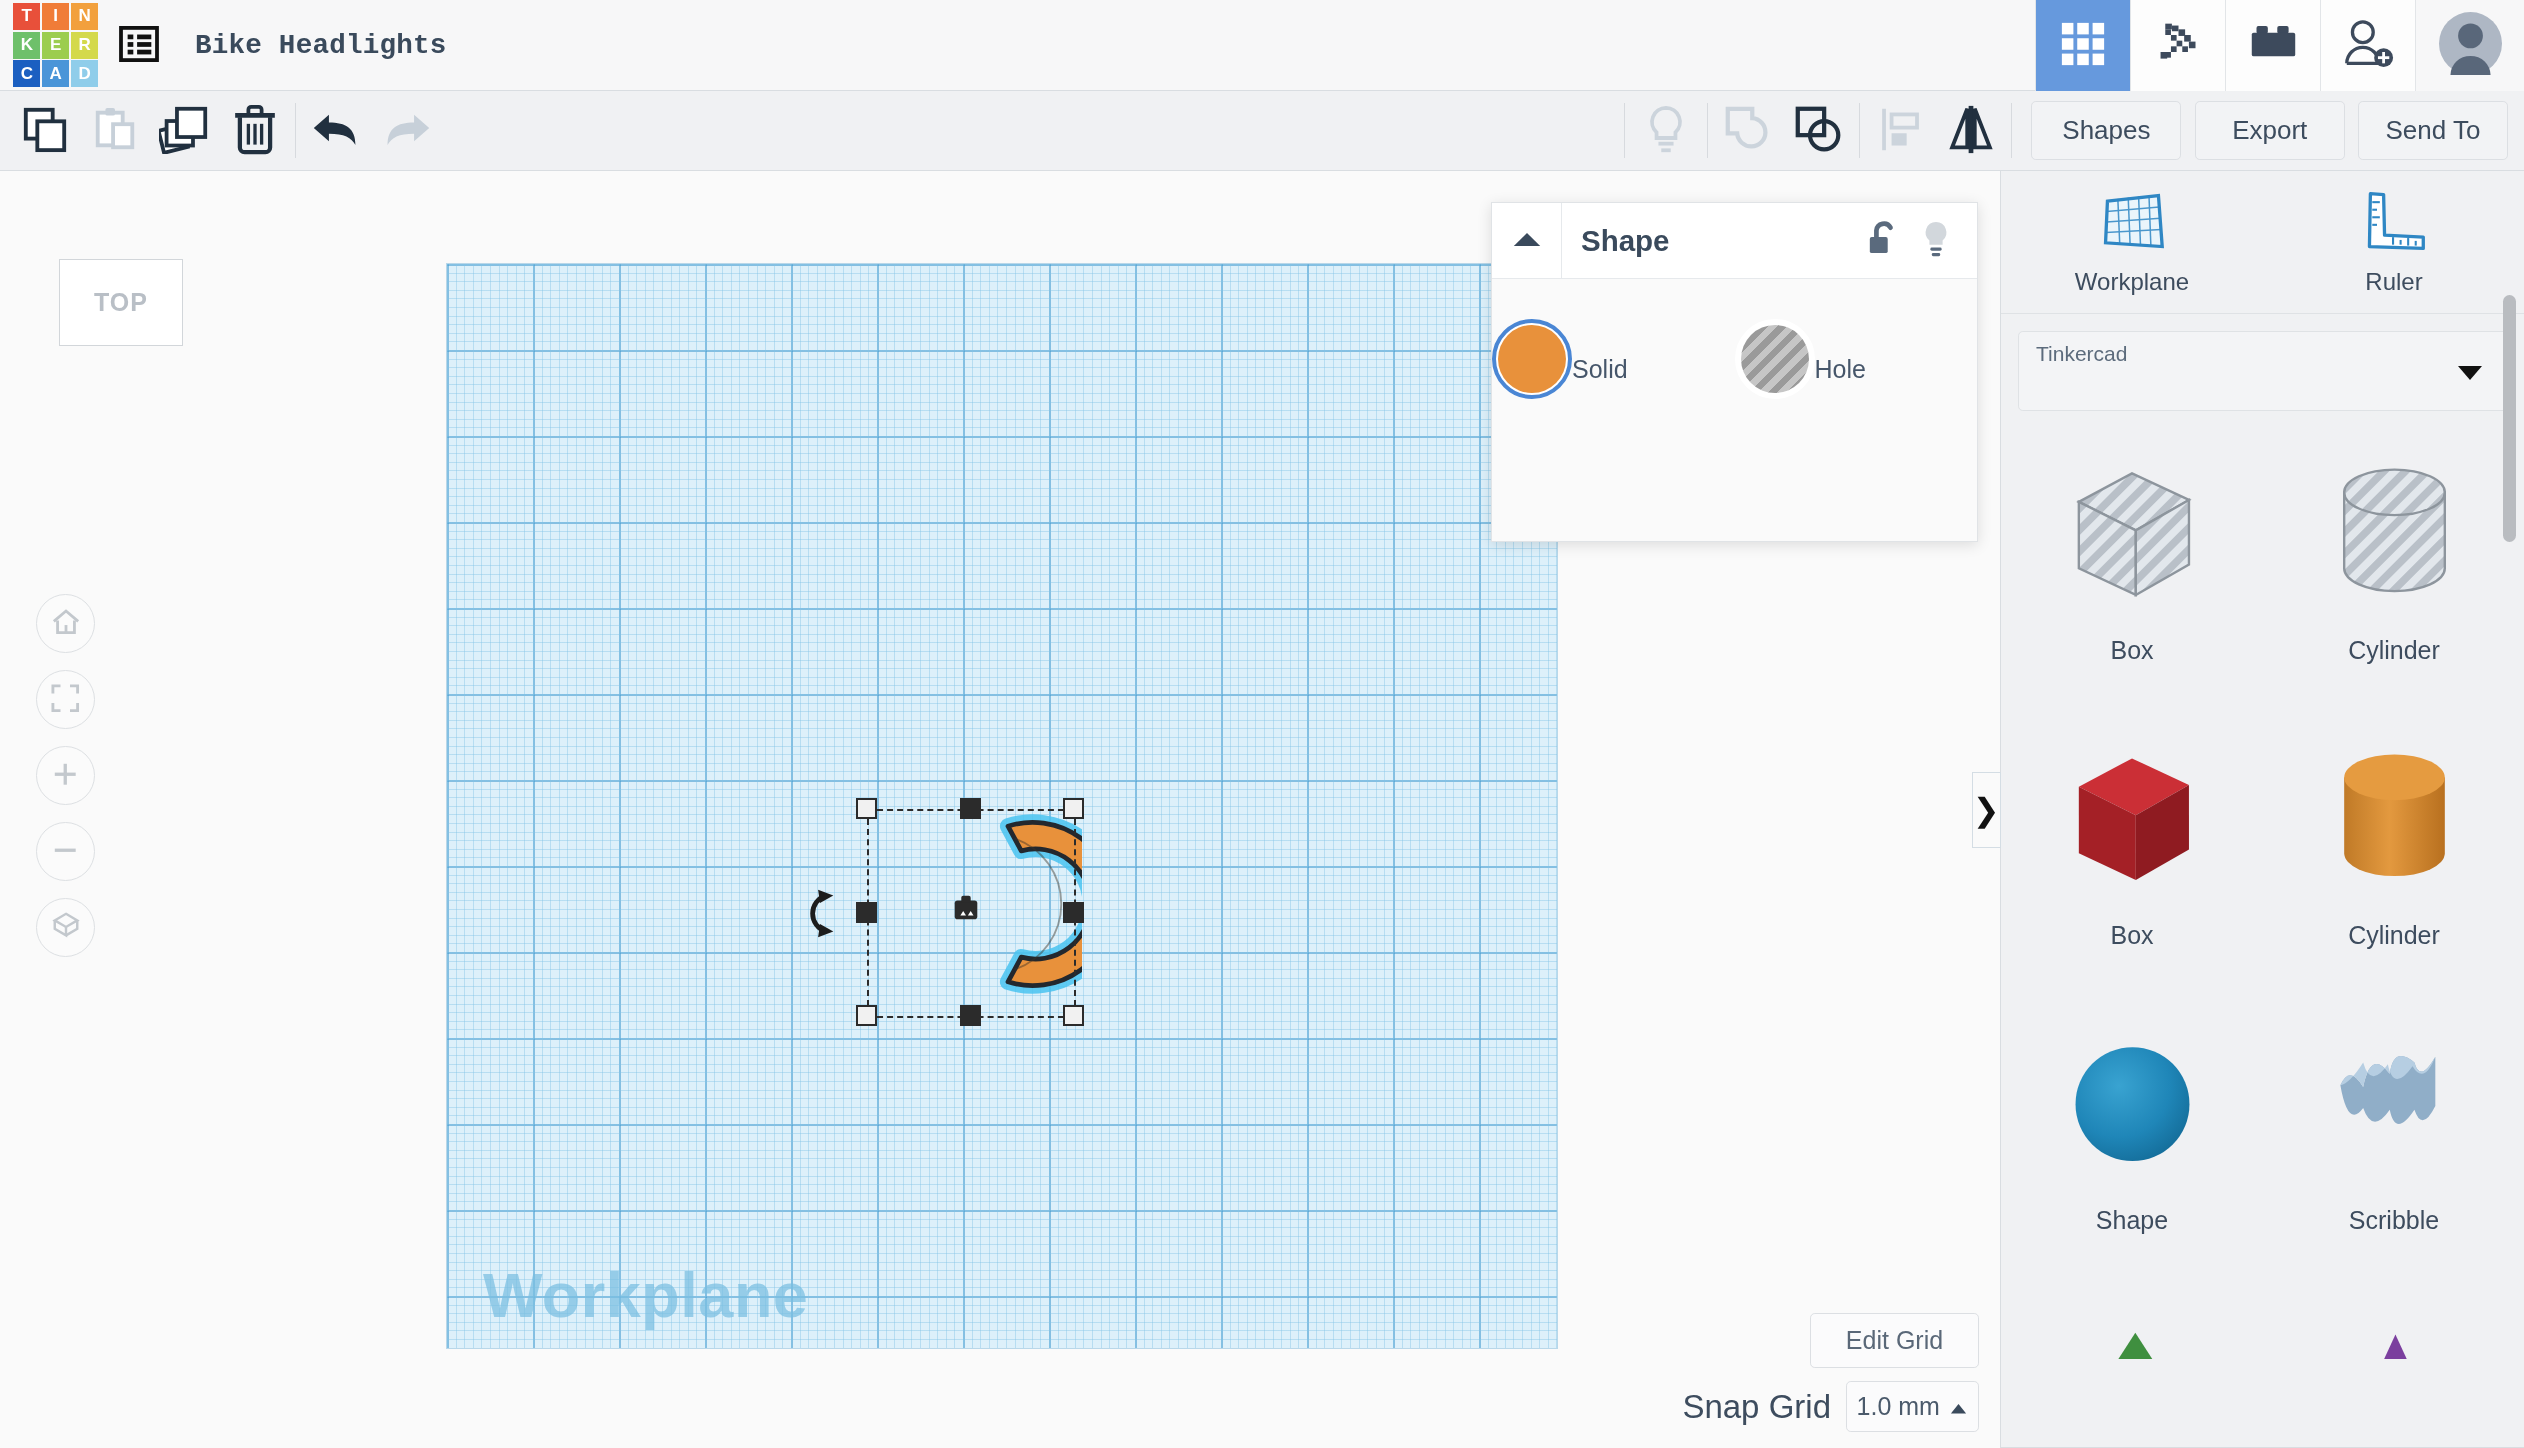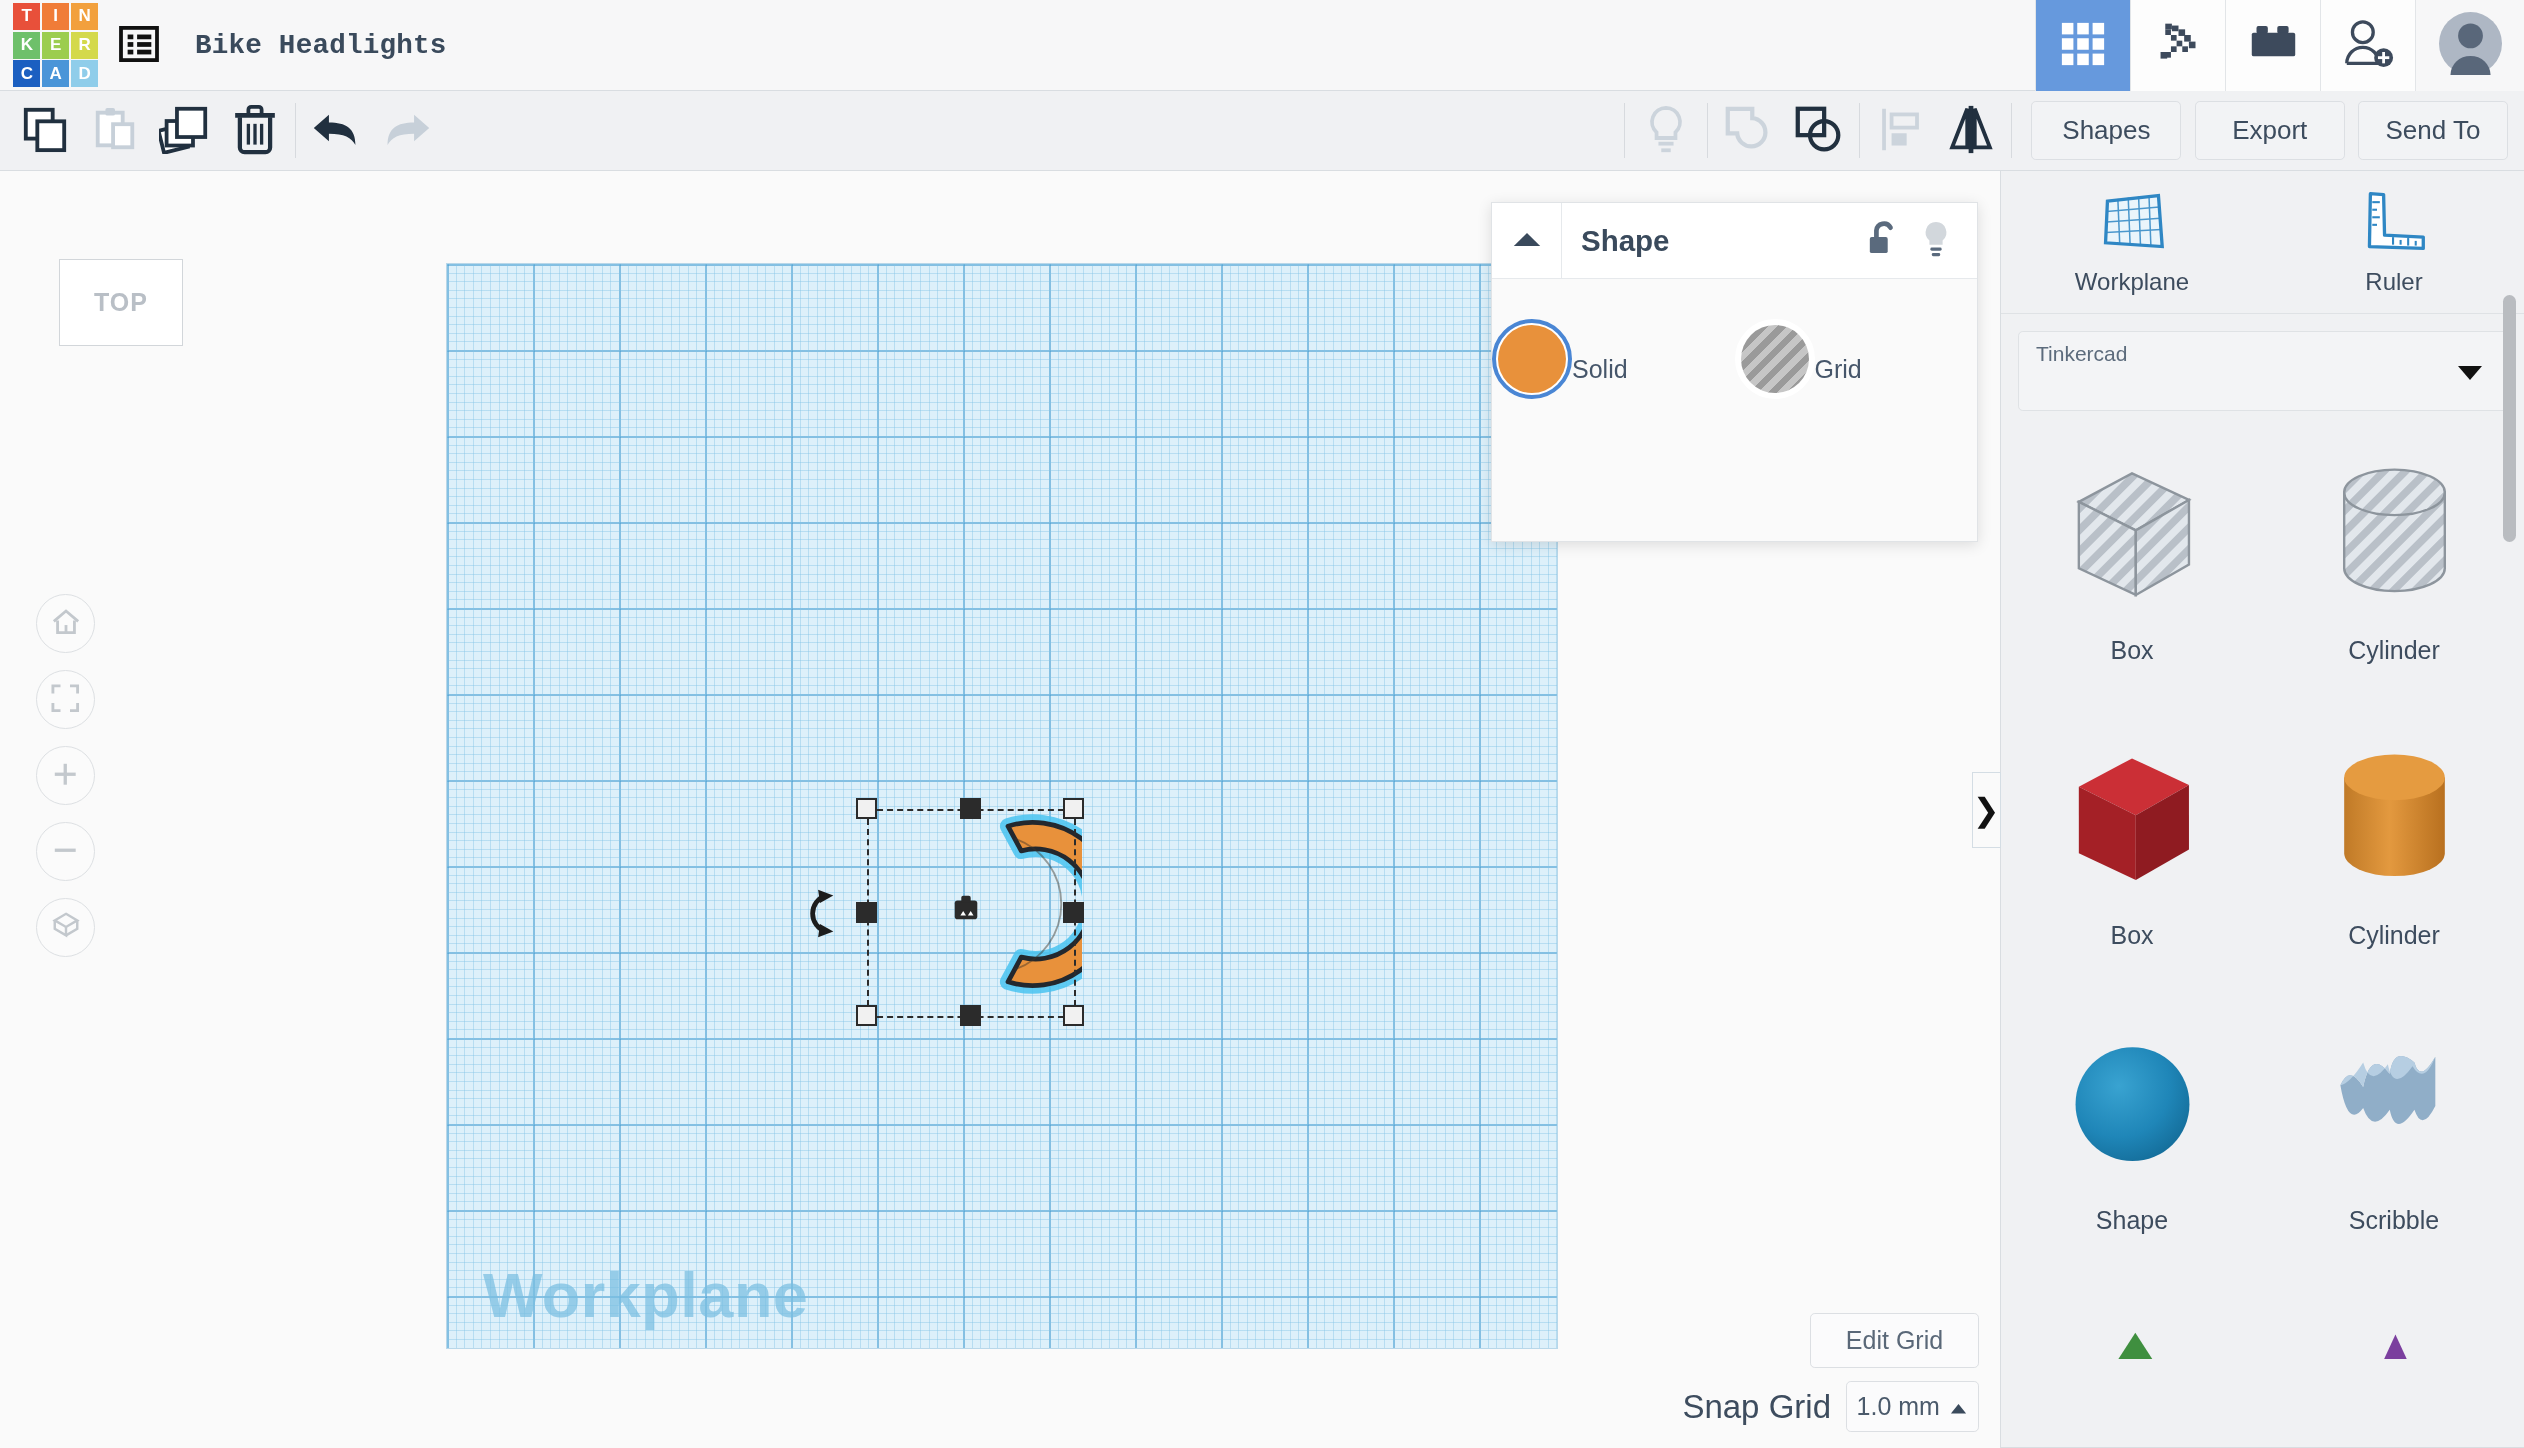--- a/index.html
+++ b/index.html
@@ -538,21 +538,21 @@
       <div class="swatch-cell">
         <div class="sw-ring" style="border:4.8px solid #4a86d4; background:#fff;">
           <div class="sw-circle" style="background:#e8913b;"></div>
         </div>
         <div class="sw-label">Solid</div>
       </div>
       <div class="swatch-cell">
         <div class="sw-ring" style="border:4.8px solid #fff; background:#fff;">
           <div class="sw-circle" style="background: repeating-linear-gradient(135deg,#9a9a9a 0 6.7px,#c6c6c6 6.7px 13.3px);"></div>
         </div>
-        <div class="sw-label">Grid</div>
+        <div class="sw-label">Hole</div>
       </div>
     </div>
   </div>
 
   <div id="panel-handle">
     <span style="font-size:32px;color:#111;line-height:1;">❯</span>
   </div>
 
   <div id="sidebar">
 

